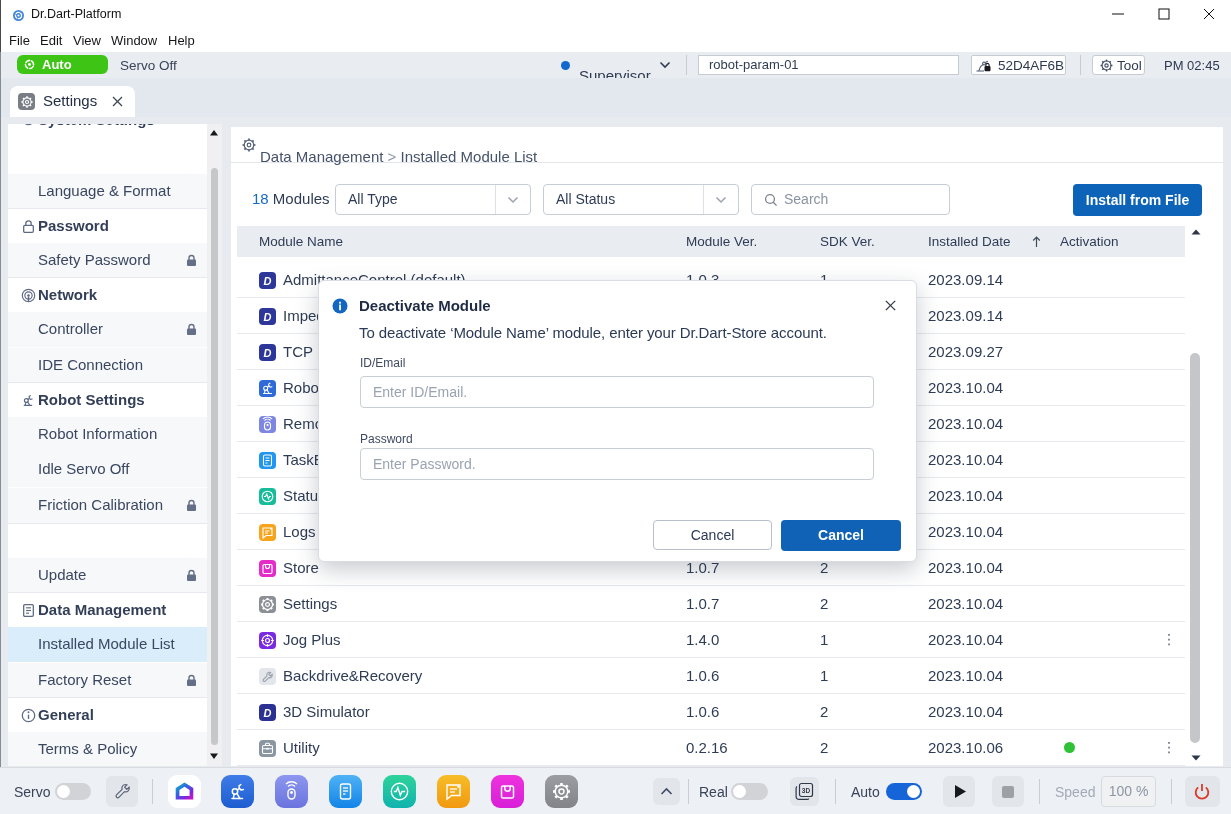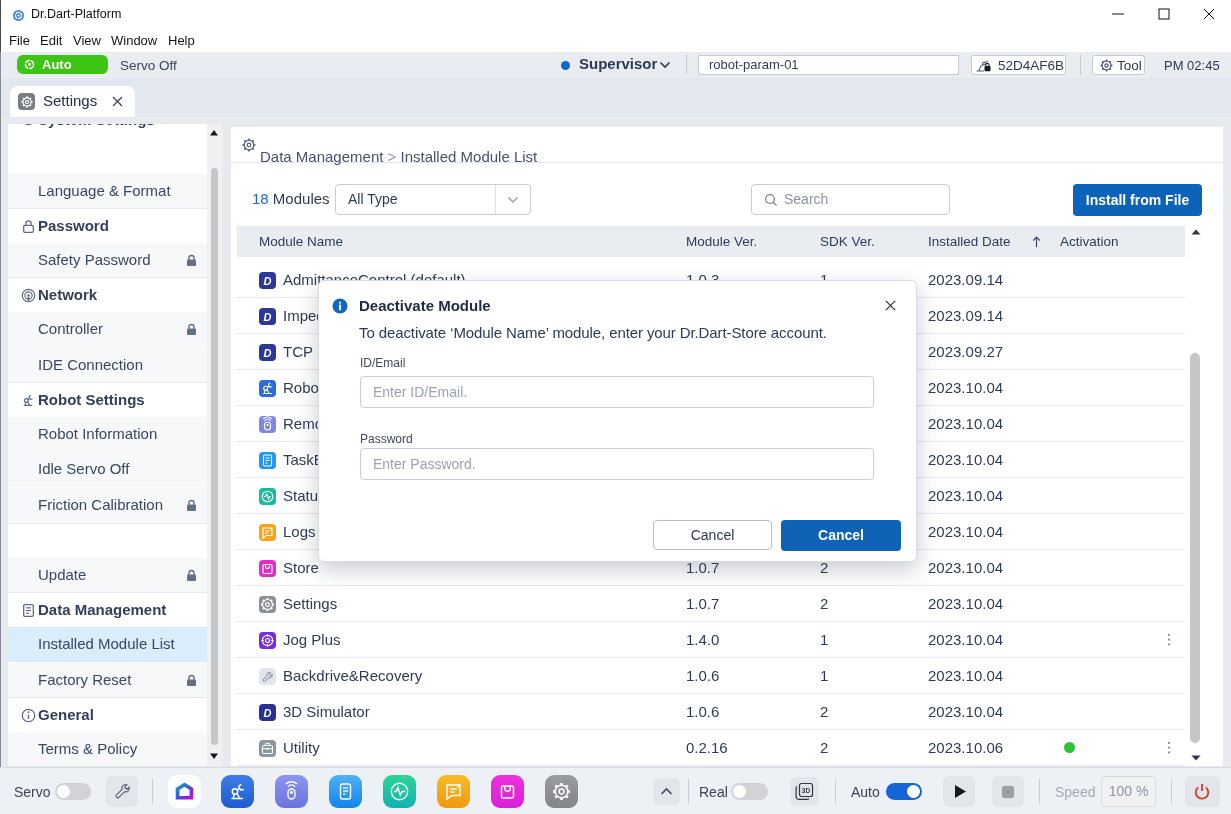--- a/index.html
+++ b/index.html
@@ -113,21 +113,21 @@
 <div id="toolbar" class="abs">
   <div id="autopill" class="abs">
       <span style="position:absolute;left:25px;top:2px;">Auto</span>
     <svg style="position:absolute;left:6px;top:3px" width="13" height="13" viewBox="0 0 14 14">
         <circle cx="7" cy="7" r="4.4" fill="none" stroke="#fff" stroke-width="1.7" stroke-dasharray="4.6 2.3" stroke-linecap="round" transform="rotate(25 7 7)"></circle>
         <circle cx="7" cy="7" r="1.6" fill="#fff"></circle>
       </svg>
   </div>
   <div id="servooff" class="abs">Servo Off</div>
   <div class="abs" style="left:560px;top:9px;width:9px;height:9px;border-radius:50%;background:#1268cf"></div>
-  <div class="abs tbtext" style="left:578px;top:3px;font-size:15px;font-weight:bold;">Supervisor</div>
+  <div class="abs tbtext" style="left:578px;top:15px;font-size:15px;">Supervisor</div>
   <svg class="abs" style="left:658px;top:9px" width="12" height="8" viewBox="0 0 12 8">
       <path d="M1.5 1.5 L6 6 L10.5 1.5" fill="none" stroke="#333d50" stroke-width="1.6"></path>
     </svg>
   <div class="abs" style="left:685px;top:3px;width:1px;height:20px;background:#c8cdd5"></div>
   <div id="rp-input" class="abs">robot-param-01</div>
   <div id="serialbox" class="abs">
     <svg style="position:absolute;left:3px;top:2px" width="17" height="15" viewBox="0 0 17 15">
         <g fill="none" stroke="#5a6478" stroke-width="1.1">
           <path d="M1.5 13 h7.5"></path>
           <path d="M3.8 13 l1.7-4.5 3-2.2"></path>
@@ -322,20 +322,27 @@
     <div class="ctext">Data Management <span style="color:#8a93a3">&gt;</span> Installed Module List</div>
   </div>
   <div class="abs" style="left:21px;top:63px;font-size:15px;color:#2e3c55"><span style="color:#1668c6">18</span> Modules</div>
   <div class="abs selbox" style="left:104px;width:196px;">
     <div style="position:absolute;left:12px;top:6px">All Type</div>
     <div style="position:absolute;right:34px;top:0px;width:1px;height:29px;background:#dde1e7"></div>
     <svg style="position:absolute;right:11px;top:11px" width="12" height="8" viewBox="0 0 12 8">
         <path d="M1.5 1.5 L6 6 L10.5 1.5" fill="none" stroke="#9aa2b0" stroke-width="1.5"></path>
       </svg>
   </div>
+  <div class="abs selbox" style="left:312px;width:196px;">
+    <div style="position:absolute;left:12px;top:6px">All Status</div>
+    <div style="position:absolute;right:34px;top:0px;width:1px;height:29px;background:#dde1e7"></div>
+    <svg style="position:absolute;right:11px;top:11px" width="12" height="8" viewBox="0 0 12 8">
+        <path d="M1.5 1.5 L6 6 L10.5 1.5" fill="none" stroke="#9aa2b0" stroke-width="1.5"></path>
+      </svg>
+  </div>
   <div class="abs selbox" style="left:520px;width:199px;">
     <svg style="position:absolute;left:12px;top:8px" width="14" height="14" viewBox="0 0 14 14">
         <circle cx="6" cy="6" r="4.4" fill="none" stroke="#79828f" stroke-width="1.3"></circle>
         <line x1="9.3" y1="9.3" x2="12.6" y2="12.6" stroke="#79828f" stroke-width="1.3"></line>
       </svg>
     <div style="position:absolute;left:32px;top:6px;color:#8a93a2">Search</div>
   </div>
   <div id="installbtn" class="abs">Install from File</div>
 
   <div id="thead" class="abs">

